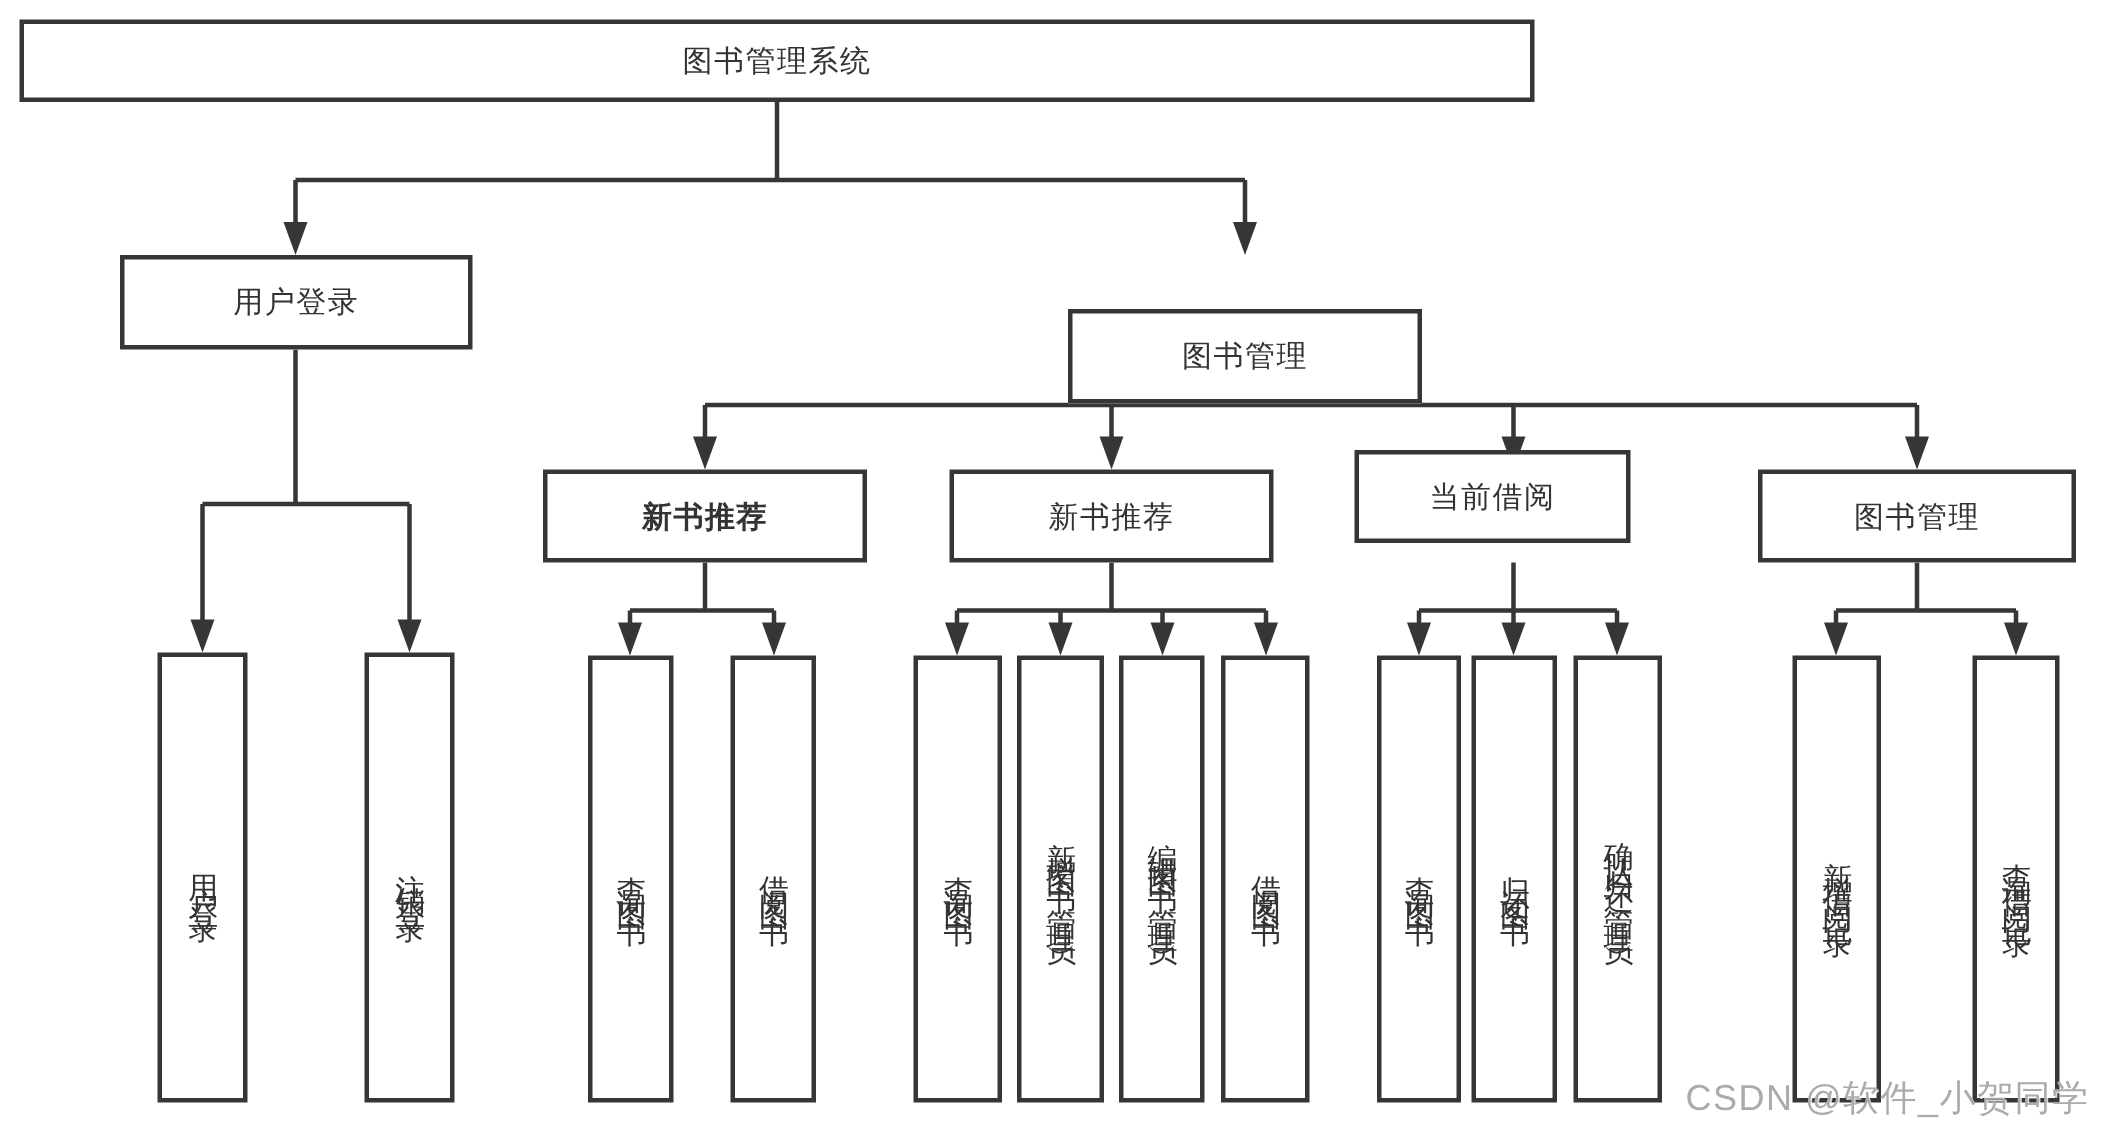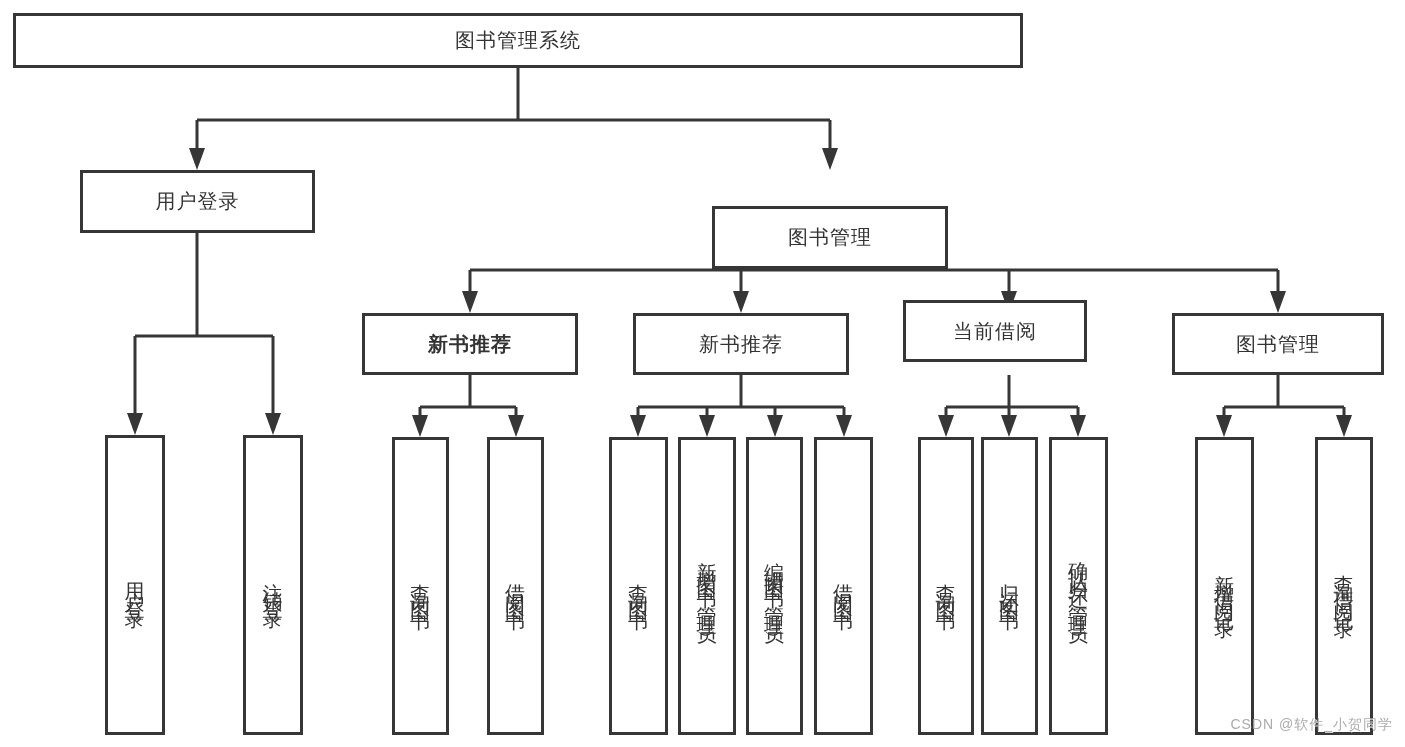--- a/index.html
+++ b/index.html
@@ -59,21 +59,21 @@
     letter-spacing: 9px;
     line-height: 1;
     color: var(--text);
     z-index: 2;
     text-align: center;
   }
   .watermark {
     position: absolute;
     top: 716px;
     right: 12px;
-    font-size: 14px;
+    font-size: 24px;
     color: var(--watermark);
     text-shadow: 1px 1px 0 rgba(255,255,255,0.8);
     z-index: 3;
     letter-spacing: 1px;
   }
 </style>
 </head>
 <body>
 
 <div class="canvas">

